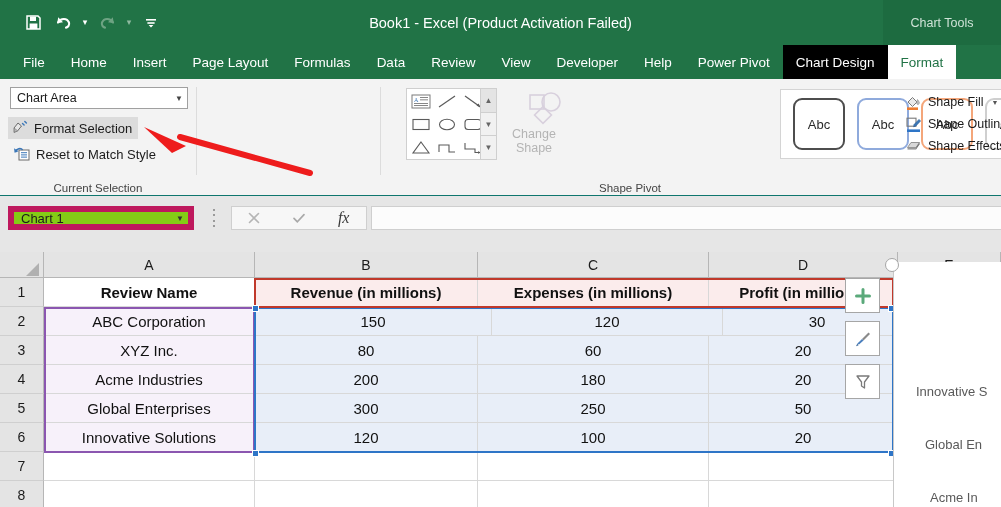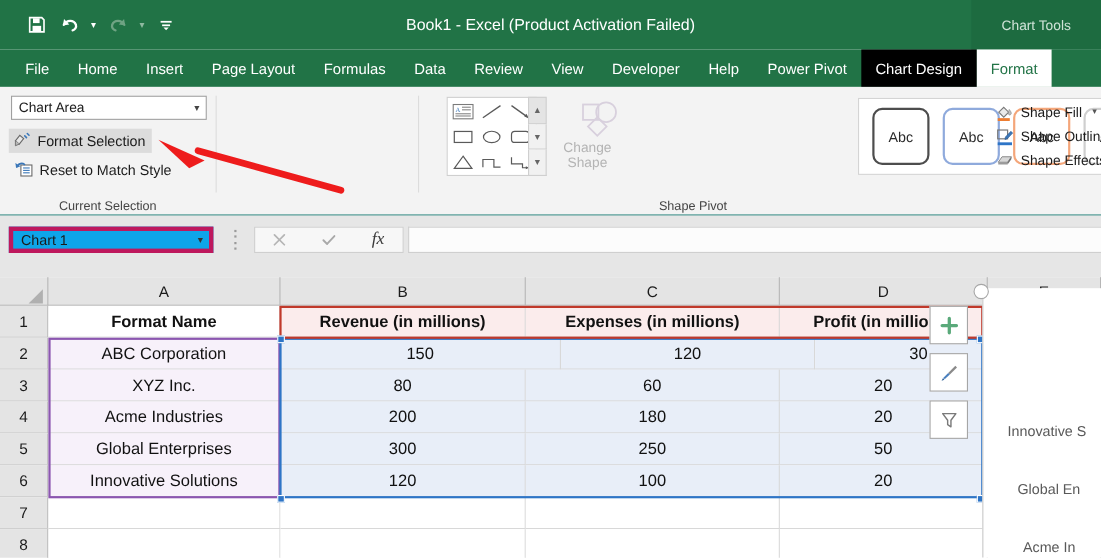--- a/index.html
+++ b/index.html
@@ -129,21 +129,21 @@
     font-size: 12.5px; color: #1b1b1b; white-space: nowrap;
   }
 
   
   .fbar {
     position: absolute; left: 0; top: 196px; width: 1001px; height: 56px;
     background: #e6e6e6;
   }
   .namebox {
     position: absolute; left: 8px; top: 10px; width: 186px; height: 24px;
-    border: 4px solid #be185d; background: #0ea5e9;
+    border: 6px solid #be185d; background: #84cc16;
     display: flex; align-items: center; padding: 0 4px 0 7px;
     font-size: 13px; color: #1b1b1b; gap: 24px;
   }
   .namebox .cb-caret { margin-left: auto; font-size: 8px; color: #333; }
   .fb-dots {
     position: absolute; left: 211px; top: 13px; width: 6px; height: 18px;
     display: flex; flex-direction: column; align-items: center; justify-content: space-between;
   }
   .fb-dots i { width: 2px; height: 2px; background: #9a9a9a; display: block; }
   .fb-btns {
@@ -490,30 +490,30 @@
       <div class="corner"></div>
     <div class="ch" style="width: 211px;">A</div>
         <div class="ch" style="width: 223px;">B</div>
         <div class="ch" style="width: 231px;">C</div>
         <div class="ch" style="width: 189px;">D</div>
         <div class="ch" style="width: 103px;">E</div>
       </div>
     <div class="rows" id="rows-host">
         <div class="row">
           <div class="rh">1</div>
-          <div class="cell ctr hdr hdrA" style="width: 211px;">Format Name</div>
+          <div class="cell ctr hdr hdrA" style="width: 211px;">Review Name</div>
           <div class="cell ctr hdr hdrD" style="width: 223px;">Revenue (in millions)</div>
           <div class="cell ctr hdr hdrD" style="width: 231px;">Expenses (in millions)</div>
           <div class="cell ctr hdr hdrD" style="width: 189px;">Profit (in millions)</div>
           <div class="cell blank" style="width: 103px;"></div>
         </div>
         <div class="row">
           <div class="rh">2</div>
           <div class="cell ctr colA" style="width: 211px;">ABC Corporation</div>
-          <div class="cell ctr dataB" style="width: 255px;">150</div>
+          <div class="cell ctr dataB" style="width: 237px;">150</div>
           <div class="cell ctr dataB" style="width: 231px;">120</div>
           <div class="cell ctr dataB" style="width: 189px;">30</div>
           <div class="cell blank" style="width: 103px;"></div>
         </div>
         <div class="row">
           <div class="rh">3</div>
           <div class="cell ctr colA" style="width: 211px;">XYZ Inc.</div>
           <div class="cell ctr dataB" style="width: 223px;">80</div>
           <div class="cell ctr dataB" style="width: 231px;">60</div>
           <div class="cell ctr dataB" style="width: 189px;">20</div>

